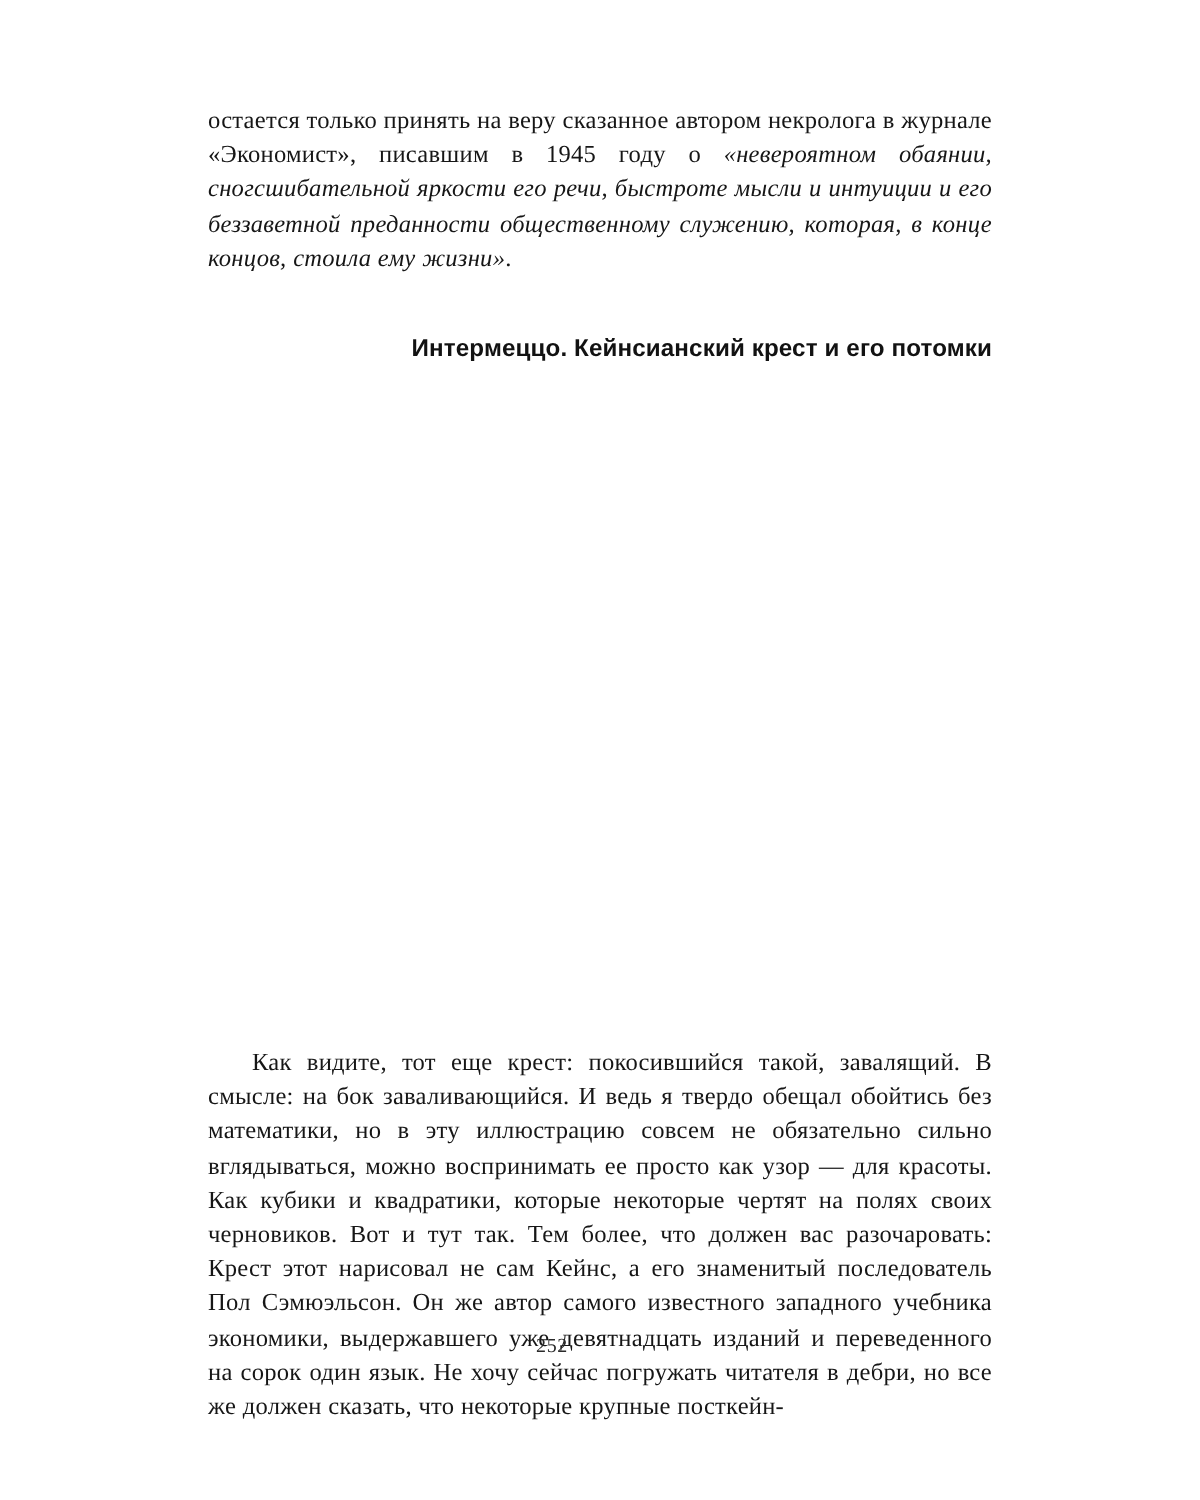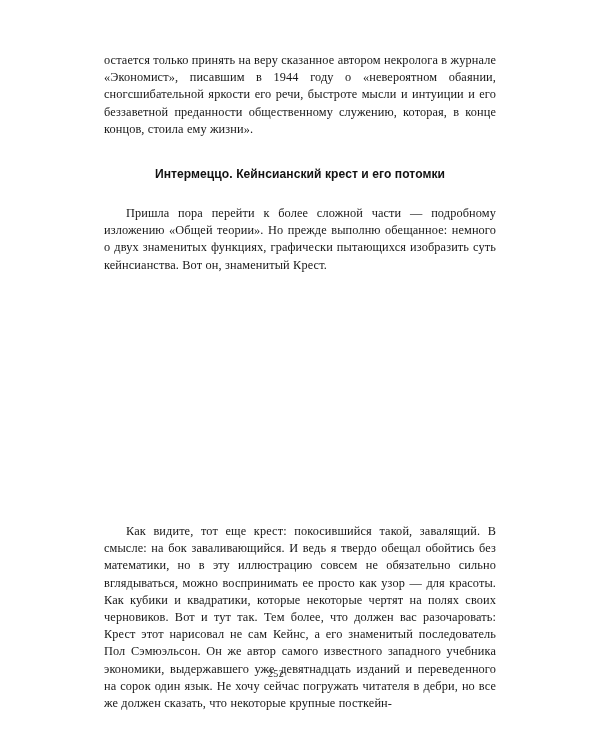--- a/index.html
+++ b/index.html
@@ -34,30 +34,31 @@
     text-align: justify;
     text-indent: 0;
     letter-spacing: 0.01em;
     word-spacing: 0.01em;
     color: #161616;
   }
   p.body-par.indent {
     text-indent: 22px;
   }
   p.body-par .ital {
+    font-style: italic;
   }
   h2.section-heading {
     margin: 0;
     font-family: "Liberation Sans", sans-serif;
     font-weight: bold;
     font-size: 12.1px;
     line-height: 16px;
     letter-spacing: 0.005em;
     color: #121212;
-    text-align: center;
+    text-align: right;
   }
   .gap-before-heading { height: 28px; }
   .gap-after-heading  { height: 23px; }
 
   .figure-wrap {
     position: absolute;
     left: 104px;
     top: 318px;
     width: 392px;
     height: 150px;
@@ -84,29 +85,28 @@
     letter-spacing: 0.03em;
   }
 </style>
 </head>
 <body>
 
 <div class="page">
 
   <div class="text-column">
 
-    <p class="body-par"><span>остается только принять на веру сказанное автором некролога в журнале «Экономист», писавшим в 1944 году о </span><span class="ital">«невероятном обаянии, сногсшибательной яркости его речи, быстроте мысли и интуиции и его беззаветной преданности общественному служению, которая, в конце концов, стоила ему жизни»</span><span>.</span></p>
+    <p class="body-par"><span>остается только принять на веру сказанное автором некролога в журнале «Экономист», писавшим в 1945 году о </span><span class="ital">«невероятном обаянии, сногсшибательной яркости его речи, быстроте мысли и интуиции и его беззаветной преданности общественному служению, которая, в конце концов, стоила ему жизни»</span><span>.</span></p>
 
     <div class="gap-before-heading"></div>
 
     <h2 class="section-heading">Интермеццо. Кейнсианский крест и его потомки</h2>
 
     <div class="gap-after-heading"></div>
 
-    <p class="body-par indent">Пришла пора перейти к более сложной части — подробному изложению «Общей теории». Но прежде выполню обещанное: немного о двух знаменитых функциях, графически пытающихся изобразить суть кейнсианства. Вот он, знаменитый Крест.</p>
 
   </div>
 
 
   <div class="after-figure">
     <p class="body-par indent">Как видите, тот еще крест: покосившийся такой, завалящий. В смысле: на бок заваливающийся. И ведь я твердо обещал обойтись без математики, но в эту иллюстрацию совсем не обязательно сильно вглядываться, можно воспринимать ее просто как узор — для красоты. Как кубики и квадратики, которые некоторые чертят на полях своих черновиков. Вот и тут так. Тем более, что должен вас разочаровать: Крест этот нарисовал не сам Кейнс, а его знаменитый последователь Пол Сэмюэльсон. Он же автор самого известного западного учебника экономики, выдержавшего уже девятнадцать изданий и переведенного на сорок один язык. Не хочу сейчас погружать читателя в дебри, но все же должен сказать, что некоторые крупные посткейн-</p>
   </div>
 
   <div class="page-number">252</div>
 

